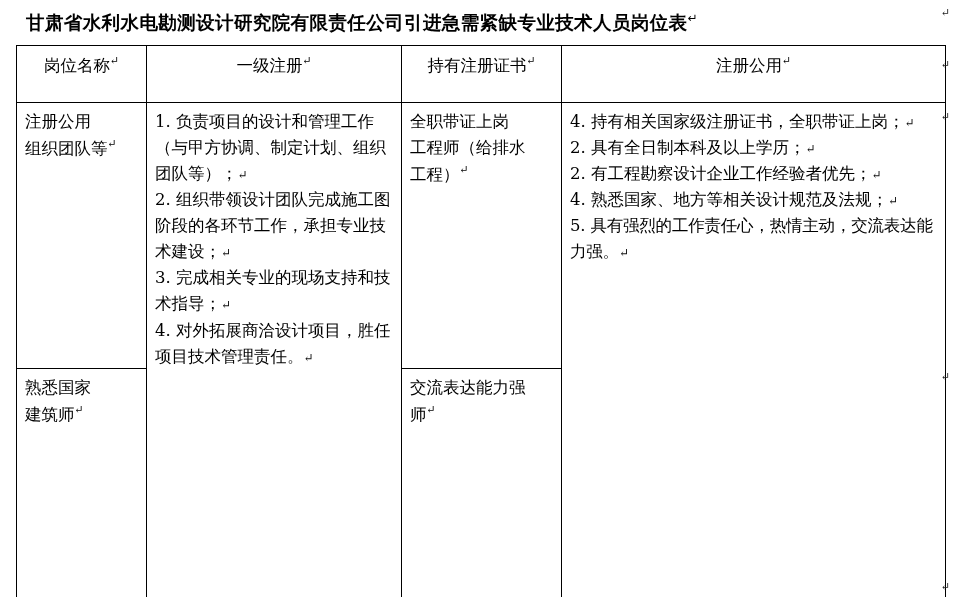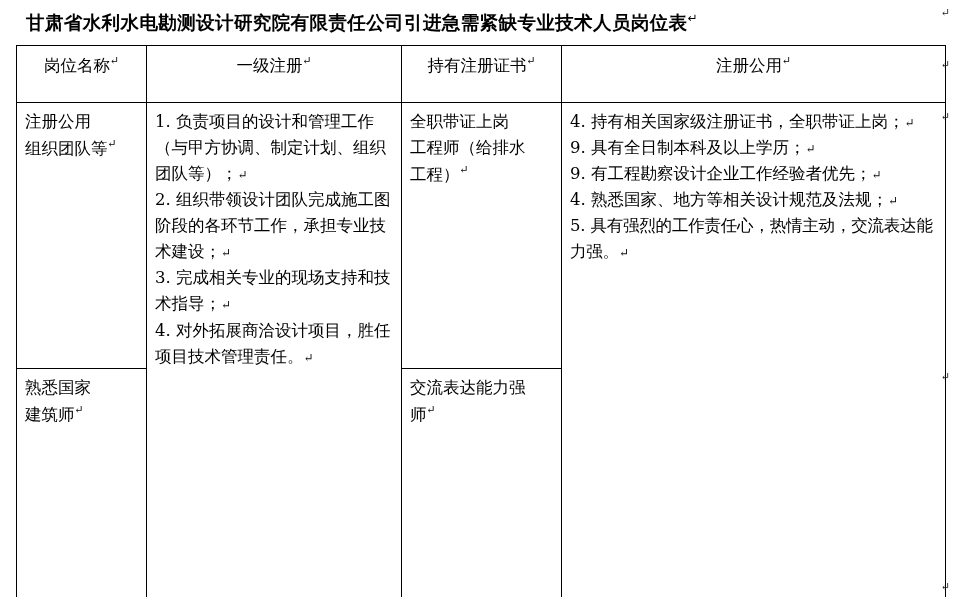--- a/index.html
+++ b/index.html
@@ -142,22 +142,22 @@
         </td>
 
         <td class="cell-center">
           <div class="para">全职带证上岗</div>
           <div class="para">工程师（给排水</div>
           <div class="para"><span>工程）</span><span class="mark">↵</span></div>
         </td>
 
         <td rowspan="2">
           <p class="para"><span>4. 持有相关国家级注册证书，全职带证上岗；</span><span class="pilcrow">↵</span></p>
-          <p class="para"><span>9. 具有全日制本科及以上学历；</span><span class="pilcrow">↵</span></p>
-          <p class="para"><span>9. 有工程勘察设计企业工作经验者优先；</span><span class="pilcrow">↵</span></p>
+          <p class="para"><span>2. 具有全日制本科及以上学历；</span><span class="pilcrow">↵</span></p>
+          <p class="para"><span>2. 有工程勘察设计企业工作经验者优先；</span><span class="pilcrow">↵</span></p>
           <p class="para"><span>4. 熟悉国家、地方等相关设计规范及法规；</span><span class="pilcrow">↵</span></p>
           <p class="para tight"><span>5. 具有强烈的工作责任心，热情主动，交流表达能力强。</span><span class="pilcrow">↵</span></p>
         </td>
       </tr>
 
       <tr>
         <td class="cell-center" style="height:220px;">
           <div class="para">熟悉国家</div>
           <div class="para"><span>建筑师</span><span class="mark">↵</span></div>
         </td>

